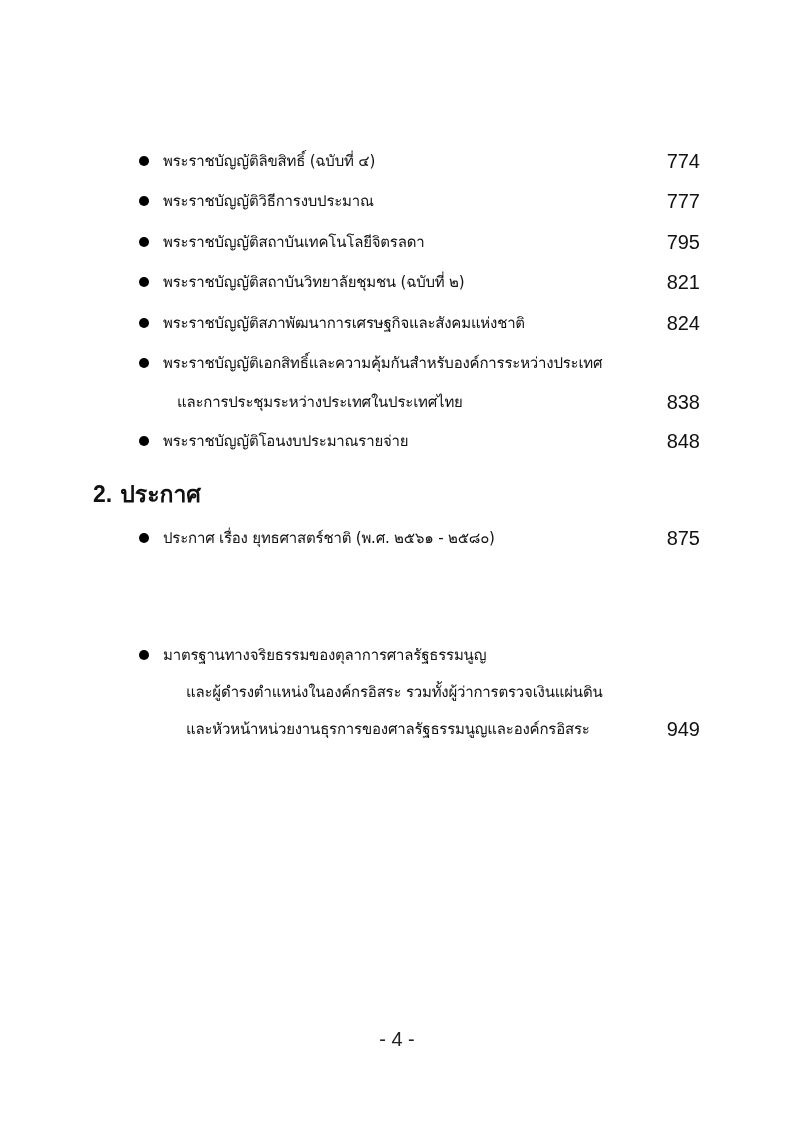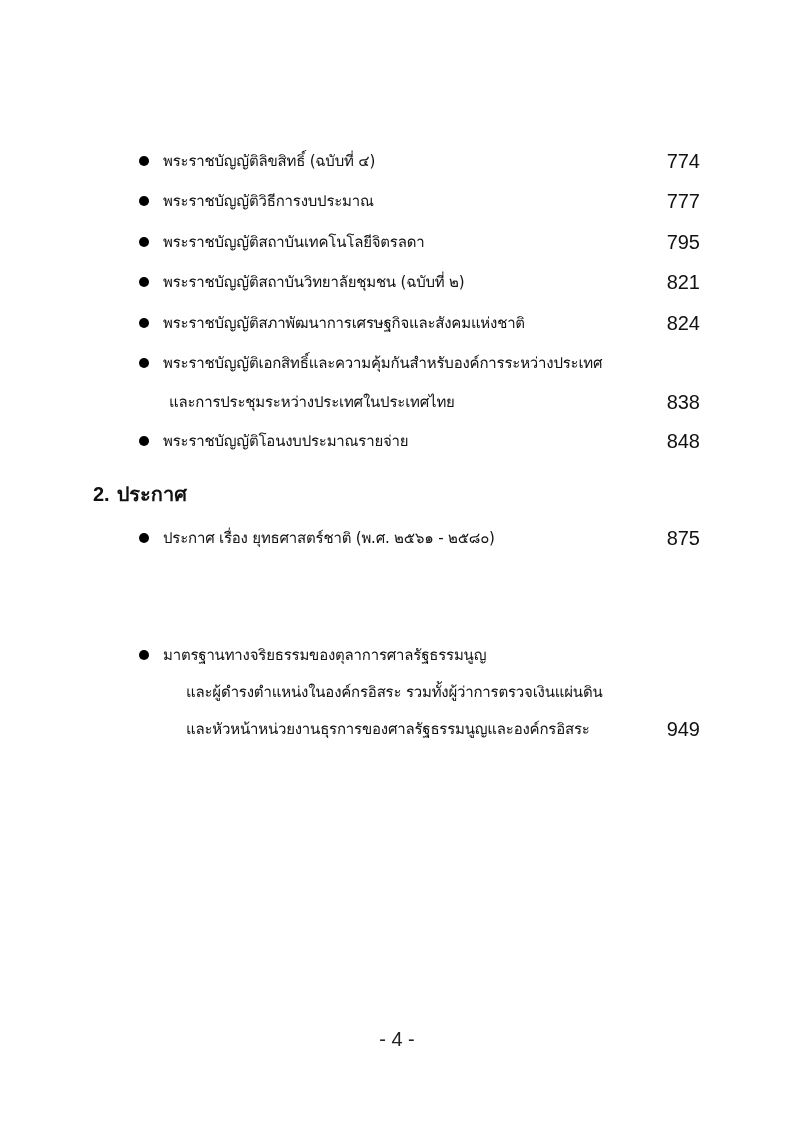--- a/index.html
+++ b/index.html
@@ -37,33 +37,33 @@
       height: 10px;
       border-radius: 50%;
       background: #000;
     }
     .text {
       position: absolute;
       left: 163px;
       top: 0;
       letter-spacing: -0.2px;
     }
-    .text.cont1 { left: 169px; }
+    .text.cont1 { left: 177px; }
     .text.cont2 { left: 186px; }
     .pnum {
       position: absolute;
       right: 94px;
       top: 0;
       font-family: "Liberation Sans", sans-serif;
       font-size: 20px;
     }
     .heading {
       position: absolute;
       left: 93px;
-      font-size: 20px;
+      font-size: 23px;
       font-weight: bold;
       line-height: 28px;
       white-space: nowrap;
     }
     .heading .num {
       font-family: "Liberation Sans", sans-serif;
       font-weight: bold;
     }
     .footer {
       position: absolute;

